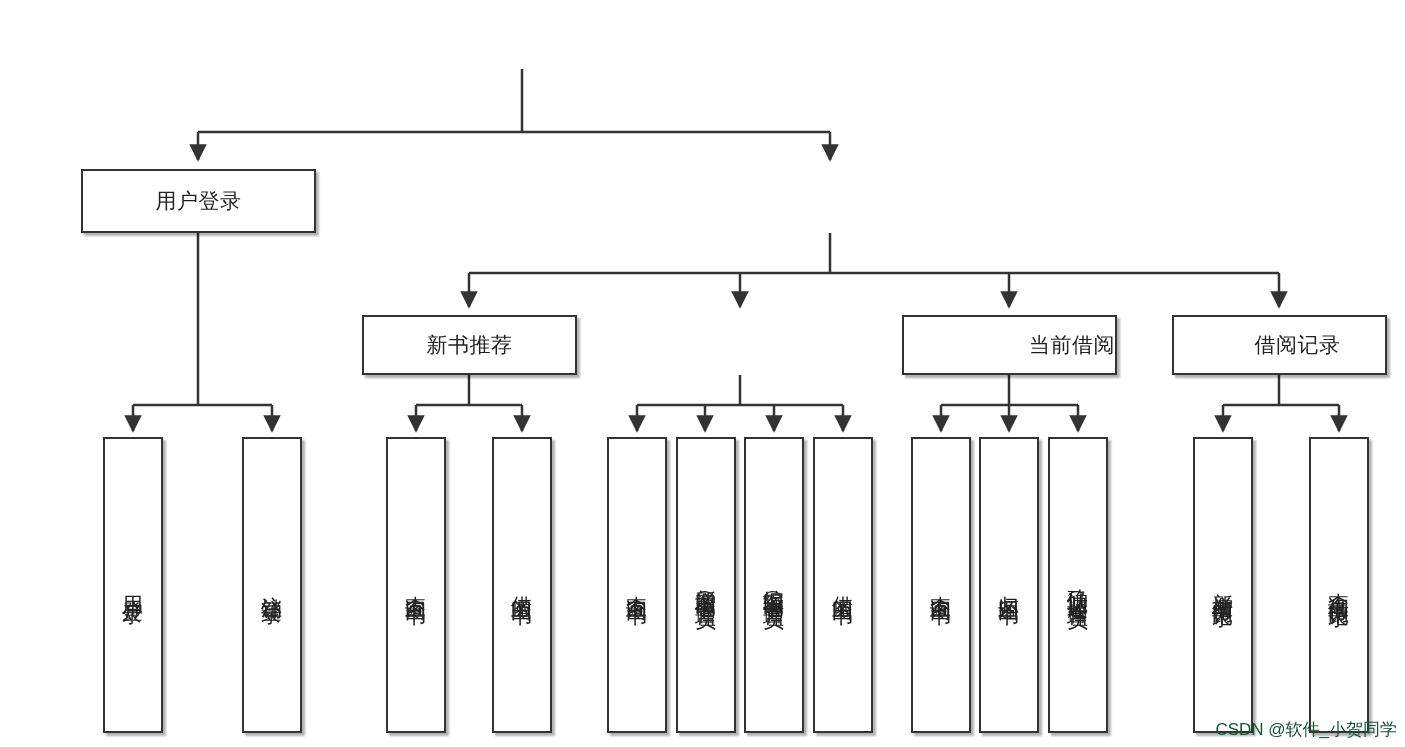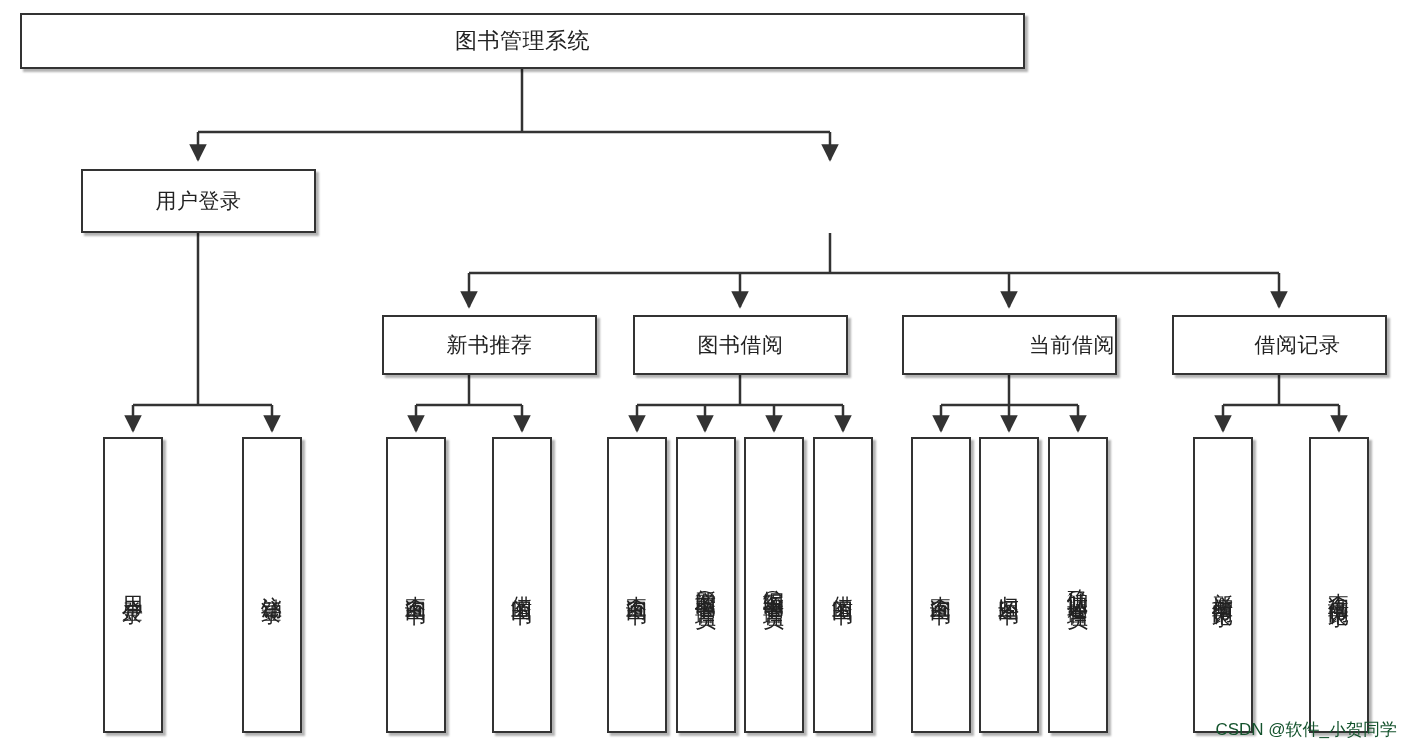--- a/index.html
+++ b/index.html
@@ -126,33 +126,27 @@
       <path d="M 1009 405 L 1009 431" marker-end="url(#arrow)"></path>
       <path d="M 1078 405 L 1078 431" marker-end="url(#arrow)"></path>
 
       <path d="M 1279 375 L 1279 405"></path>
       <path d="M 1223 405 L 1339 405"></path>
       <path d="M 1223 405 L 1223 431" marker-end="url(#arrow)"></path>
       <path d="M 1339 405 L 1339 431" marker-end="url(#arrow)"></path>
     </g>
   </svg>
 
-  <div class="node horiz root" style="left:20px; top:13px; width:1005px; height:56px;">
-    <span class="label">图书管理系统</span>
-  </div>
 
   <div class="node horiz" style="left:81px; top:169px; width:235px; height:64px;">
     <span class="label">用户登录</span>
   </div>
 
-  <div class="node horiz" style="left:362px; top:315px; width:215px; height:60px;margin-left:20px;">
+  <div class="node horiz" style="left:362px; top:315px; width:215px; height:60px;">
     <span class="label">新书推荐</span>
-  </div>
-  <div class="node horiz" style="left:633px; top:315px; width:215px; height:60px;">
-    <span class="label">图书借阅</span>
   </div>
   <div class="node horiz" style="left:902px; top:315px; width:215px; height:60px;justify-content:flex-end;">
     <span class="label">当前借阅</span>
   </div>
   <div class="node horiz" style="left:1172px; top:315px; width:215px; height:60px;padding-left:36px;">
     <span class="label">借阅记录</span>
   </div>
 
   <div class="node vert" style="left:103px; top:437px; width:60px; height:296px;">
     <span class="label">用户登录</span>

